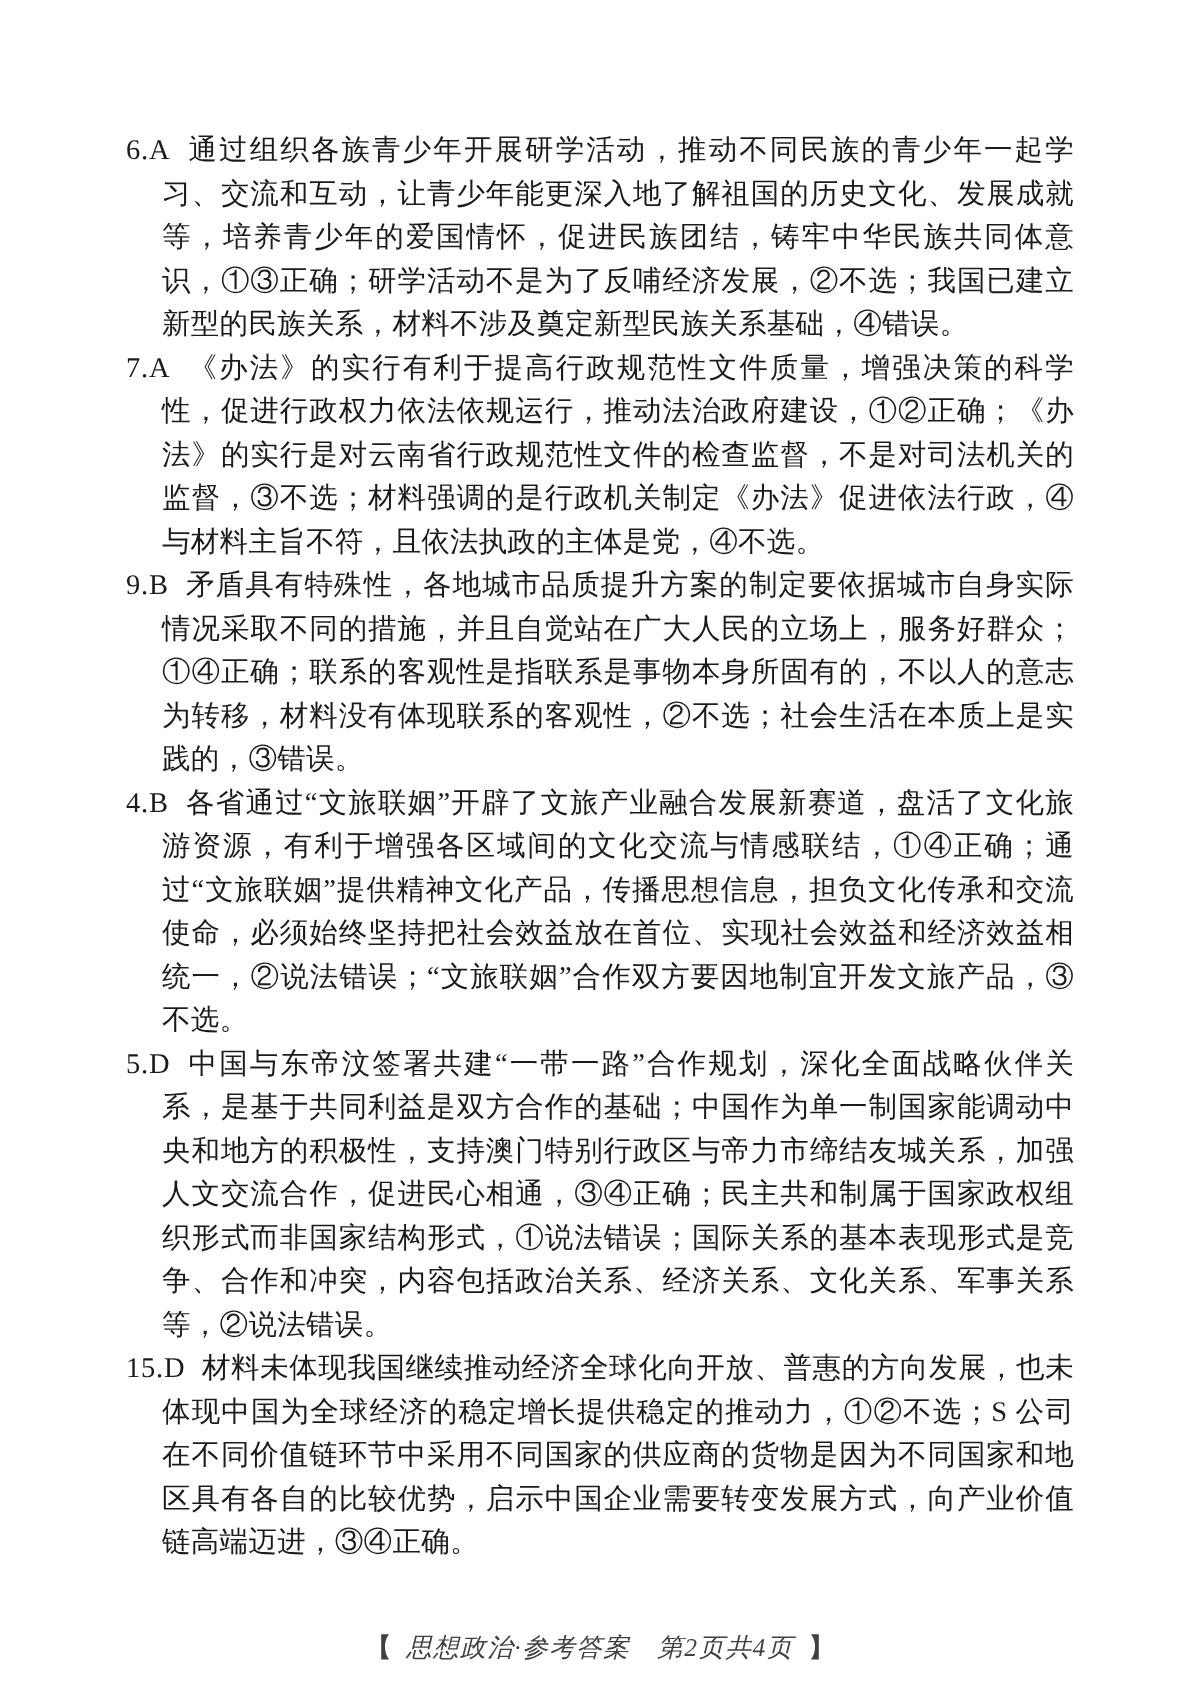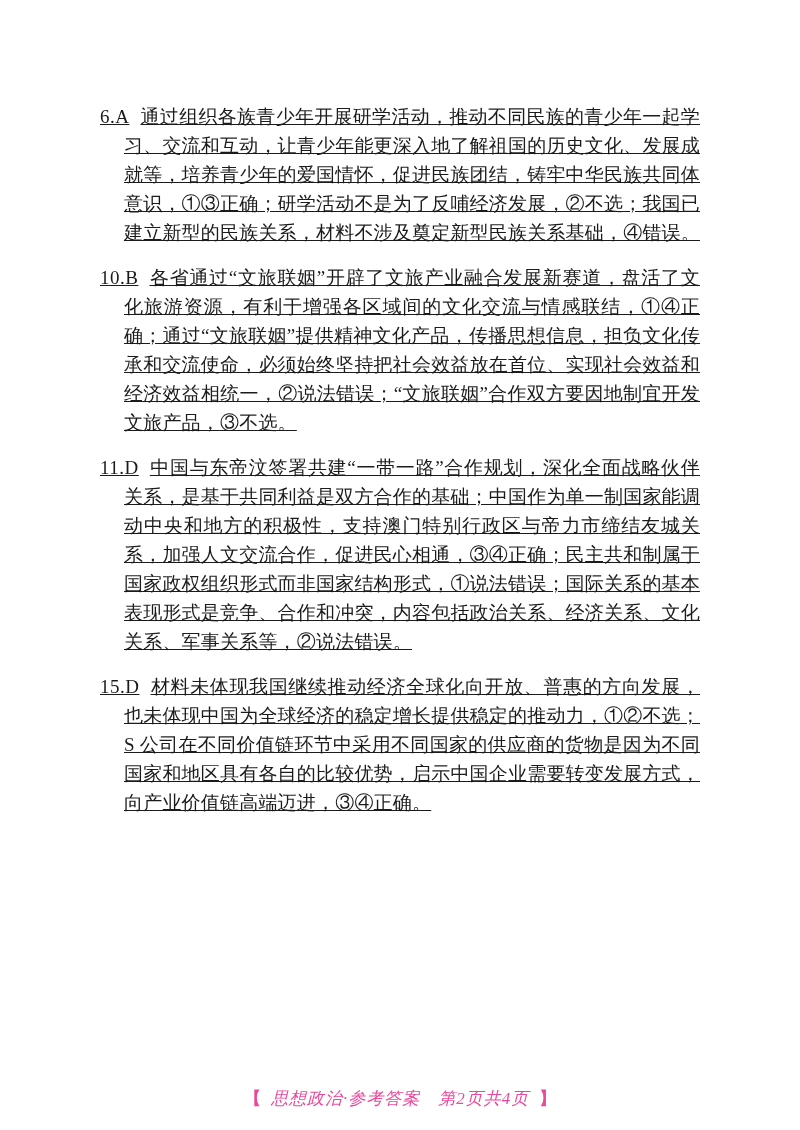--- a/index.html
+++ b/index.html
@@ -23,39 +23,38 @@
     left: 84px;
     top: 86px;
     width: 632px;
   }
   .answer-item {
     font-size: 19px;
     line-height: 29px;
     text-align: justify;
     padding-left: 24px;
     text-indent: -24px;
-    margin: 16px;
+    margin: 0;
     letter-spacing: 0.2px;
-    text-decoration: underline;
   }
   .answer-number {
     font-family: "Liberation Serif", "DejaVu Serif", serif;
     margin-right: 11px;
     letter-spacing: 0.5px;
     white-space: nowrap;
   }
   .footer {
     position: absolute;
     left: 0;
     top: 1088px;
     width: 800px;
     text-align: center;
     font-size: 17px;
     line-height: 22px;
-    color: #ec4899;
+    color: #404040;
   }
   .footer .bracket {
     font-style: normal;
     font-weight: bold;
     margin: 0 10px;
   }
   .footer .footer-subject {
     font-style: italic;
     margin-right: 18px;
     letter-spacing: 1px;
@@ -66,26 +65,28 @@
   }
 </style>
 </head>
 <body>
 
 <div class="page">
   <div class="content">
 
     <p class="answer-item"><span class="answer-number">6.A</span><span>通过组织各族青少年开展研学活动，推动不同民族的青少年一起学习、交流和互动，让青少年能更深入地了解祖国的历史文化、发展成就等，培养青少年的爱国情怀，促进民族团结，铸牢中华民族共同体意识，①③正确；研学活动不是为了反哺经济发展，②不选；我国已建立新型的民族关系，材料不涉及奠定新型民族关系基础，④错误。</span></p>
 
+    <p class="answer-item"><span class="answer-number">7.A</span><span>《办法》的实行有利于提高行政规范性文件质量，增强决策的科学性，促进行政权力依法依规运行，推动法治政府建设，①②正确；《办法》的实行是对云南省行政规范性文件的检查监督，不是对司法机关的监督，③不选；材料强调的是行政机关制定《办法》促进依法行政，④与材料主旨不符，且依法执政的主体是党，④不选。</span></p>
 
 
+    <p class="answer-item"><span class="answer-number">9.B</span><span>矛盾具有特殊性，各地城市品质提升方案的制定要依据城市自身实际情况采取不同的措施，并且自觉站在广大人民的立场上，服务好群众；①④正确；联系的客观性是指联系是事物本身所固有的，不以人的意志为转移，材料没有体现联系的客观性，②不选；社会生活在本质上是实践的，③错误。</span></p>
 
-    <p class="answer-item"><span class="answer-number">10.B</span><span>各省通过“文旅联姻”开辟了文旅产业融合发展新赛道，盘活了文化旅游资源，有利于增强各区域间的文化交流与情感联结，①④正确；通过“文旅联姻”提供精神文化产品，传播思想信息，担负文化传承和交流使命，必须始终坚持把社会效益放在首位、实现社会效益和经济效益相统一，②说法错误；“文旅联姻”合作双方要因地制宜开发文旅产品，③不选。</span></p>
+    <p class="answer-item"><span class="answer-number">4.B</span><span>各省通过“文旅联姻”开辟了文旅产业融合发展新赛道，盘活了文化旅游资源，有利于增强各区域间的文化交流与情感联结，①④正确；通过“文旅联姻”提供精神文化产品，传播思想信息，担负文化传承和交流使命，必须始终坚持把社会效益放在首位、实现社会效益和经济效益相统一，②说法错误；“文旅联姻”合作双方要因地制宜开发文旅产品，③不选。</span></p>
 
-    <p class="answer-item"><span class="answer-number">11.D</span><span>中国与东帝汶签署共建“一带一路”合作规划，深化全面战略伙伴关系，是基于共同利益是双方合作的基础；中国作为单一制国家能调动中央和地方的积极性，支持澳门特别行政区与帝力市缔结友城关系，加强人文交流合作，促进民心相通，③④正确；民主共和制属于国家政权组织形式而非国家结构形式，①说法错误；国际关系的基本表现形式是竞争、合作和冲突，内容包括政治关系、经济关系、文化关系、军事关系等，②说法错误。</span></p>
+    <p class="answer-item"><span class="answer-number">5.D</span><span>中国与东帝汶签署共建“一带一路”合作规划，深化全面战略伙伴关系，是基于共同利益是双方合作的基础；中国作为单一制国家能调动中央和地方的积极性，支持澳门特别行政区与帝力市缔结友城关系，加强人文交流合作，促进民心相通，③④正确；民主共和制属于国家政权组织形式而非国家结构形式，①说法错误；国际关系的基本表现形式是竞争、合作和冲突，内容包括政治关系、经济关系、文化关系、军事关系等，②说法错误。</span></p>
 
     <p class="answer-item"><span class="answer-number">15.D</span><span>材料未体现我国继续推动经济全球化向开放、普惠的方向发展，也未体现中国为全球经济的稳定增长提供稳定的推动力，①②不选；S 公司在不同价值链环节中采用不同国家的供应商的货物是因为不同国家和地区具有各自的比较优势，启示中国企业需要转变发展方式，向产业价值链高端迈进，③④正确。</span></p>
 
   </div>
 
   <div class="footer">
     <span class="bracket">【</span><span class="footer-subject">思想政治·参考答案</span><span class="footer-page">第2页共4页</span><span class="bracket">】</span>
   </div>
 </div>
 

